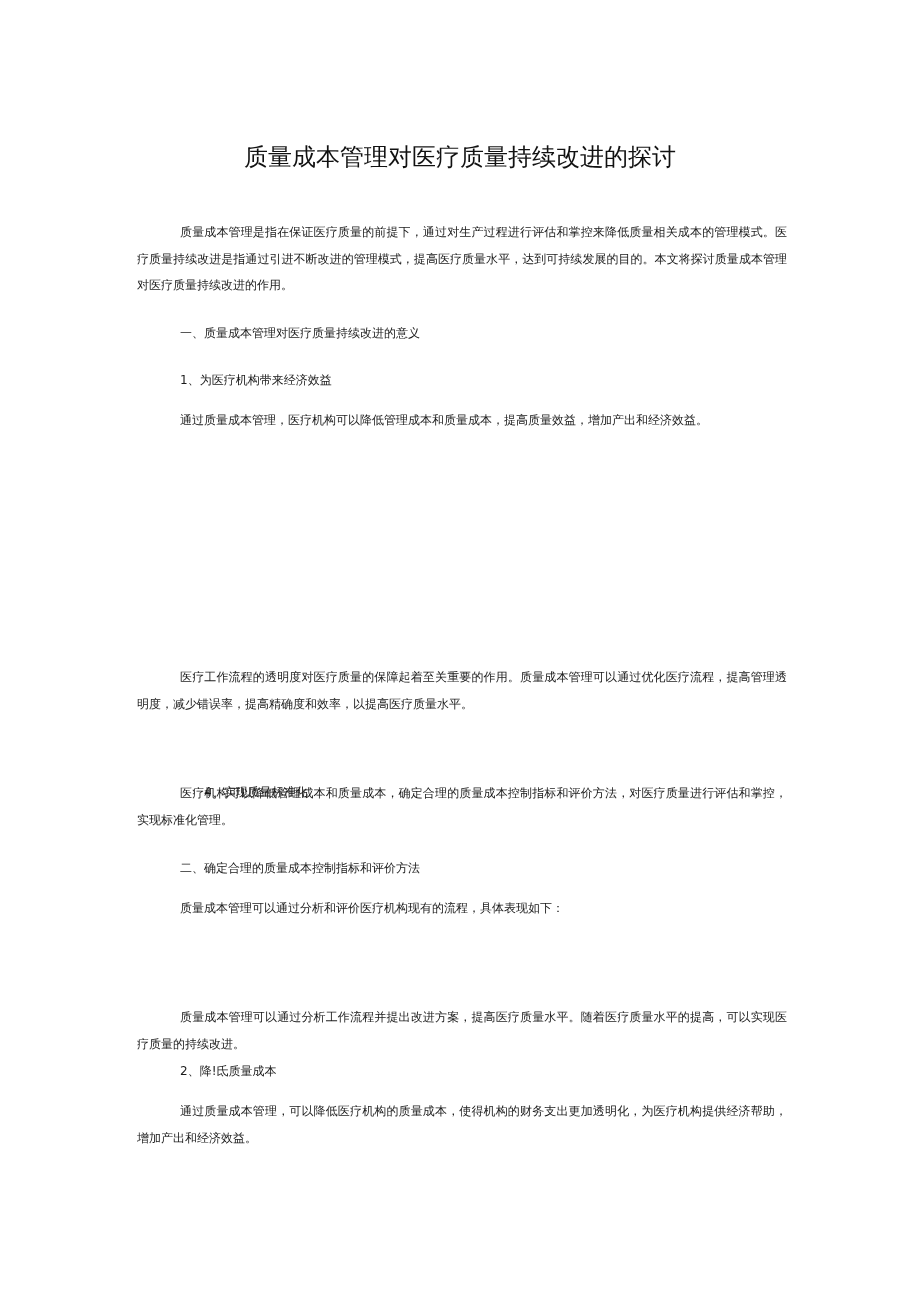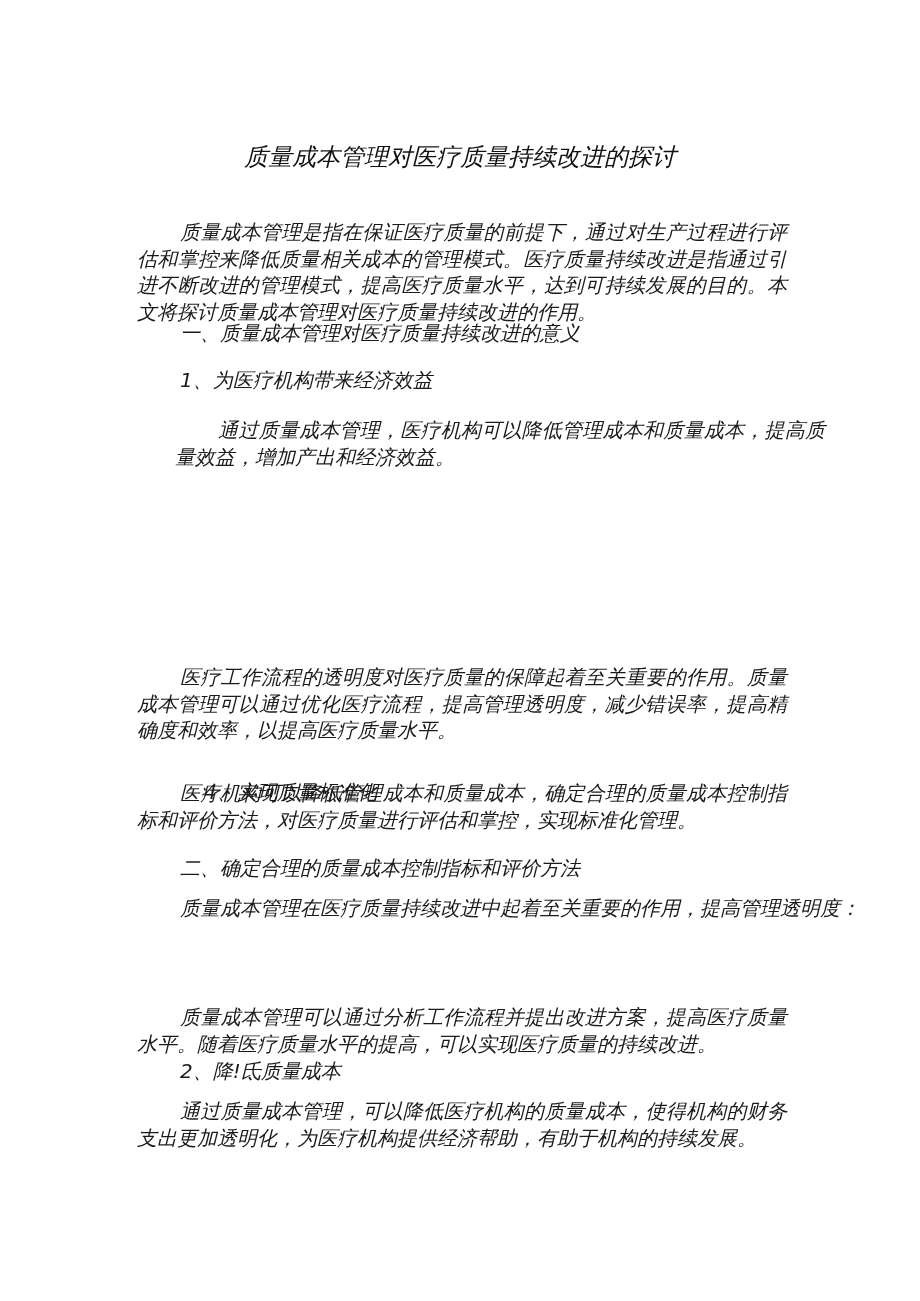--- a/index.html
+++ b/index.html
@@ -14,39 +14,38 @@
       overflow: hidden;
       font-family: "DejaVu Sans", "Liberation Sans", sans-serif;
       color: #1a1a1a;
     }
     .page {
       position: absolute;
       left: 0;
       top: 0;
       width: 733px;
       height: 1301px;
-      font-style: italic;
     }
     .title {
       position: absolute;
       left: 0;
       top: 140px;
       width: 920px;
       text-align: center;
       font-size: 24px;
       line-height: 34px;
       color: #111;
       letter-spacing: 0px;
       white-space: nowrap;
     }
     .block {
       position: absolute;
       left: 137px;
       width: 650px;
-      font-size: 20px;
+      font-size: 12px;
       line-height: 26.5px;
       color: #1a1a1a;
       margin: 0;
       text-align: justify;
       word-break: break-all;
     }
     .block.para {
       text-indent: 43px;
     }
     .block.heading {
@@ -56,22 +55,22 @@
   </style>
 </head>
 <body>
 
 <div class="page">
   <div class="title">质量成本管理对医疗质量持续改进的探讨</div>
 
   <p class="block para" style="top:219px;">质量成本管理是指在保证医疗质量的前提下，通过对生产过程进行评估和掌控来降低质量相关成本的管理模式。医疗质量持续改进是指通过引进不断改进的管理模式，提高医疗质量水平，达到可持续发展的目的。本文将探讨质量成本管理对医疗质量持续改进的作用。</p>
   <p class="block heading" style="top:320px;">一、质量成本管理对医疗质量持续改进的意义</p>
   <p class="block heading" style="top:367px;">1、为医疗机构带来经济效益</p>
-  <p class="block para" style="top:417px;margin-left:38px;">通过质量成本管理，医疗机构可以降低管理成本和质量成本，提高质量效益，增加产出和经济效益。</p>
+  <p class="block para" style="top:407px;">通过质量成本管理，医疗机构可以降低管理成本和质量成本，提高质量效益，增加产出和经济效益。</p>
   <p class="block para" style="top:664px;">医疗工作流程的透明度对医疗质量的保障起着至关重要的作用。质量成本管理可以通过优化医疗流程，提高管理透明度，减少错误率，提高精确度和效率，以提高医疗质量水平。</p>
   <p class="block heading" style="top:779px;margin-left:24px;">4、实现质量标准化</p>
   <p class="block para" style="top:780px;">医疗机构可以降低管理成本和质量成本，确定合理的质量成本控制指标和评价方法，对医疗质量进行评估和掌控，实现标准化管理。</p>
   <p class="block heading" style="top:855px;">二、确定合理的质量成本控制指标和评价方法</p>
-  <p class="block heading" style="top:895px;">质量成本管理在医疗质量持续改进中起着至关重要的作用，提高管理透明度：</p>
+  <p class="block heading" style="top:895px;">质量成本管理可以通过分析和评价医疗机构现有的流程，具体表现如下：</p>
   <p class="block para" style="top:982px;margin-top:22px;">质量成本管理可以通过分析工作流程并提出改进方案，提高医疗质量水平。随着医疗质量水平的提高，可以实现医疗质量的持续改进。</p>
   <p class="block heading" style="top:1058px;">2、降!氐质量成本</p>
-  <p class="block para" style="top:1098px;">通过质量成本管理，可以降低医疗机构的质量成本，使得机构的财务支出更加透明化，为医疗机构提供经济帮助，有助于机构的持续发展。</p>
+  <p class="block para" style="top:1098px;">通过质量成本管理，可以降低医疗机构的质量成本，使得机构的财务支出更加透明化，为医疗机构提供经济帮助，增加产出和经济效益。</p>
 </div>
 
 </body></html>

